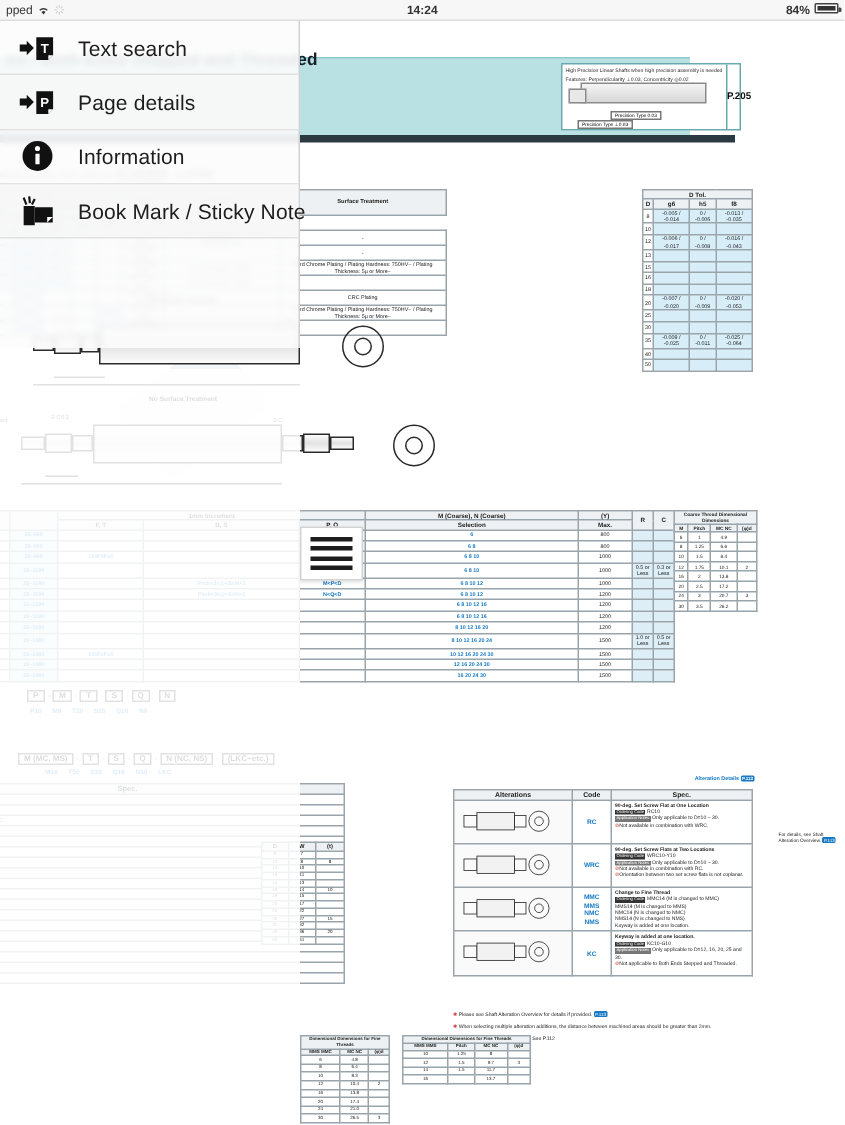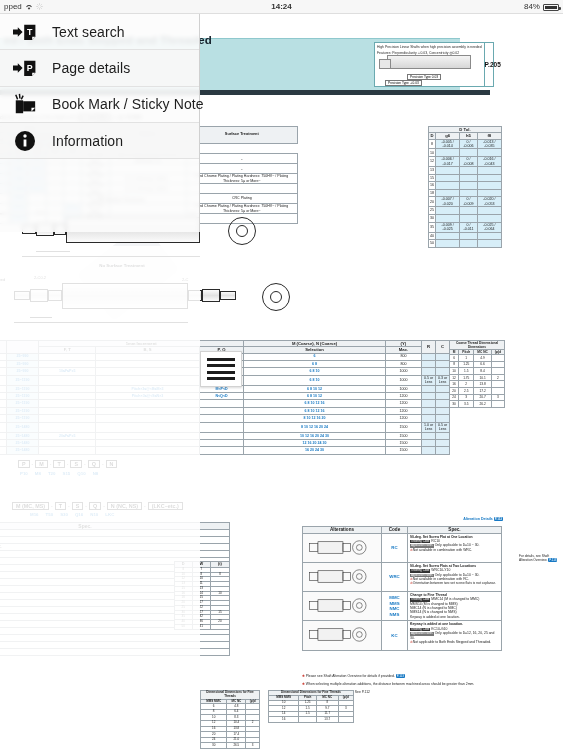--- a/index.html
+++ b/index.html
@@ -12,22 +12,22 @@
   #root { position: relative; width: 563px; height: 750px; background:#fff; }
 
   
   .statusbar{
     position:absolute; top:0; left:0; width:563px; height:14px;
     background:#f7f7f7; border-bottom:1px solid #dedede;
     display:flex; align-items:center; font-size:8px; color:#333;
   }
   .sb-left{ display:flex; align-items:center; gap:3px; padding-left:4px; width:33%;}
   .sb-center{ width:34%; text-align:center; font-weight:bold; font-size:8px;}
-  .sb-right{ width:33%; display:flex; align-items:flex-end; justify-content:flex-end;
-             gap:3px; padding-right:4px;}
+  .sb-right{ width:33%; display:flex; align-items:flex-start; justify-content:flex-end;
+             gap:3px; padding-right:4px;font-weight:bold;}
   .wifi-ic{ width:8px; height:8px; }
   .spinner-ic{ width:7px; height:7px; opacity:.45; }
   .batt{ width:16px; height:7px; border:1px solid #444; border-radius:1px; position:relative;}
   .batt i{ position:absolute; left:1px; top:1px; bottom:1px; width:84%; background:#333; display:block;}
   .batt:after{ content:""; position:absolute; right:-3px; top:2px; width:2px; height:3px;
                background:#444; border-radius:0 1px 1px 0;}
 
   
   .doc{
     position:absolute; left:0; top:14px; width:563px; height:736px;
@@ -1103,35 +1103,35 @@
           <path d="M14 3h14v15l-4 4H14z" fill="#111"></path>
           <path d="M24 22v-4h4z" fill="#fff"></path>
           <text x="21" y="16" font-size="11" font-family="Liberation Sans, sans-serif" font-weight="bold" fill="#fff" text-anchor="middle">P</text>
         </svg>
       </span>
       <span class="mlabel">Page details</span>
     </div>
 
     <div class="mrow">
       <span class="mico">
+        <svg viewBox="0 0 24 24">
+          <circle cx="12" cy="12" r="10" fill="#111"></circle>
+          <circle cx="12" cy="7" r="1.7" fill="#fff"></circle>
+          <path d="M10.6 10.5h2.8v7h-2.8z" fill="#fff"></path>
+        </svg>
+      </span>
+      <span class="mlabel">Information</span>
+    </div>
+
+    <div class="mrow">
+      <span class="mico">
         <svg viewBox="0 0 26 24">
           <path d="M3 2l2 5M7 1l.5 5M11 3l-2 4" stroke="#111" stroke-width="1.6" fill="none"></path>
           <path d="M3 8h8v14H3z" fill="#111"></path>
           <path d="M11 9h13v11H11z" fill="#111"></path>
           <path d="M20 20v-4h4z" fill="#fff"></path>
         </svg>
       </span>
       <span class="mlabel">Book Mark / Sticky Note</span>
     </div>
-
-    <div class="mrow">
-      <span class="mico">
-        <svg viewBox="0 0 24 24">
-          <circle cx="12" cy="12" r="10" fill="#111"></circle>
-          <circle cx="12" cy="7" r="1.7" fill="#fff"></circle>
-          <path d="M10.6 10.5h2.8v7h-2.8z" fill="#fff"></path>
-        </svg>
-      </span>
-      <span class="mlabel">Information</span>
-    </div>
   </div>
 
 </div>
 
 </body></html>

